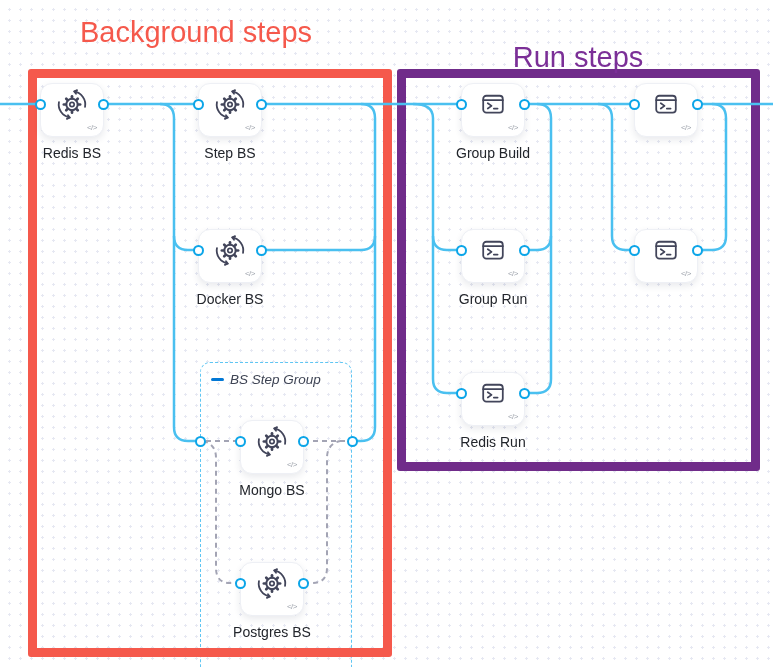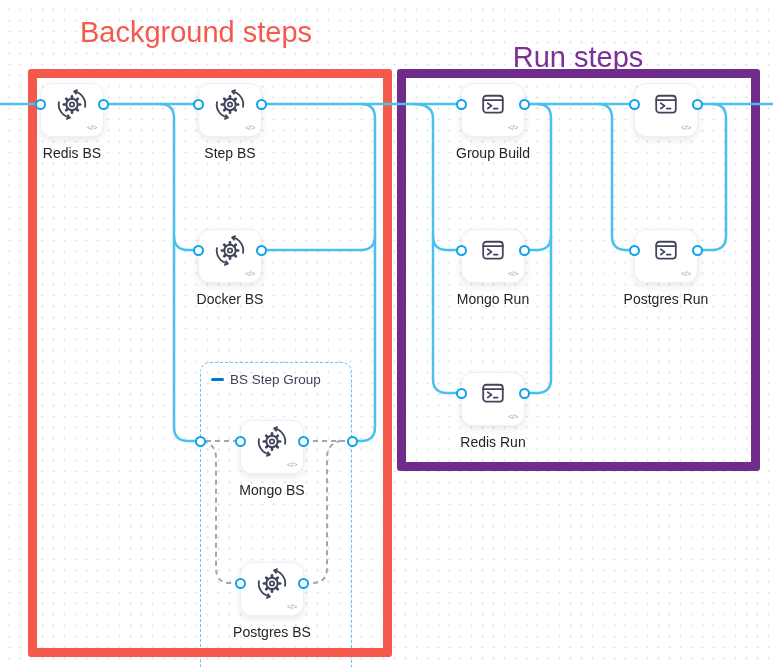--- a/index.html
+++ b/index.html
@@ -24,21 +24,21 @@
   .title{position:absolute;font-size:29px;font-weight:normal;text-align:center;letter-spacing:0;z-index:7;}
   .title-bg{left:30px;top:16px;width:332px;color:var(--background-group);}
   .title-run{left:409px;top:16px;width:338px;color:var(--run-title);margin-top:25px;}
   .frame{position:absolute;box-sizing:border-box;border-radius:3px;z-index:2;background:transparent;}
   .frame-bg{left:28px;top:69px;width:364px;height:588px;border:9px solid var(--background-group);}
   .frame-run{left:397px;top:69px;width:363px;height:402px;border:9px solid var(--run-border);}
   .stepgroup{
     position:absolute;left:200px;top:362px;width:152px;height:340px;box-sizing:border-box;
     border:1.5px dashed var(--group-dash);border-radius:10px;z-index:1;
   }
-  .stepgroup-head{position:absolute;top:9px;left:10px;display:flex;align-items:center;gap:6px;}
+  .stepgroup-head{position:absolute;top:9px;left:10px;display:flex;align-items:center;gap:6px;font-style:italic;}
   .minus-bar{width:13px;height:3px;border-radius:2px;background:var(--group-minus);}
   .stepgroup-label{font-size:13.5px;color:#3E4454;}
   svg.wires{position:absolute;left:0;top:0;z-index:3;}
   .wire{fill:none;stroke:var(--connector-blue);stroke-width:2.5;}
   .wire-dash{fill:none;stroke:var(--dashed-gray);stroke-width:2;stroke-dasharray:5 4;}
   .port{
     position:absolute;width:11px;height:11px;border-radius:50%;background:#fff;
     border:2.5px solid var(--port-blue);box-sizing:border-box;z-index:5;
   }
   .junction{z-index:4;}
@@ -232,33 +232,32 @@
 
   <div class="node" style="left:461px;top:229px;">
     <div class="card">
       <svg class="step-icon icon-run">
           <use href="#sym-run"></use>
         </svg>
       <span class="code-glyph">&lt;/&gt;</span>
     </div>
     <span class="port port-l"></span>
     <span class="port port-r"></span>
-    <div class="nlabel">Mongo Run</div>
+    <div class="nlabel">Group Run</div>
   </div>
 
   <div class="node" style="left:634px;top:229px;">
     <div class="card">
       <svg class="step-icon icon-run">
           <use href="#sym-run"></use>
         </svg>
       <span class="code-glyph">&lt;/&gt;</span>
     </div>
     <span class="port port-l"></span>
     <span class="port port-r"></span>
-    <div class="nlabel">Postgres Run</div>
   </div>
 
   <div class="node" style="left:461px;top:372px;">
     <div class="card">
       <svg class="step-icon icon-run">
           <use href="#sym-run"></use>
         </svg>
       <span class="code-glyph">&lt;/&gt;</span>
     </div>
     <span class="port port-l"></span>

